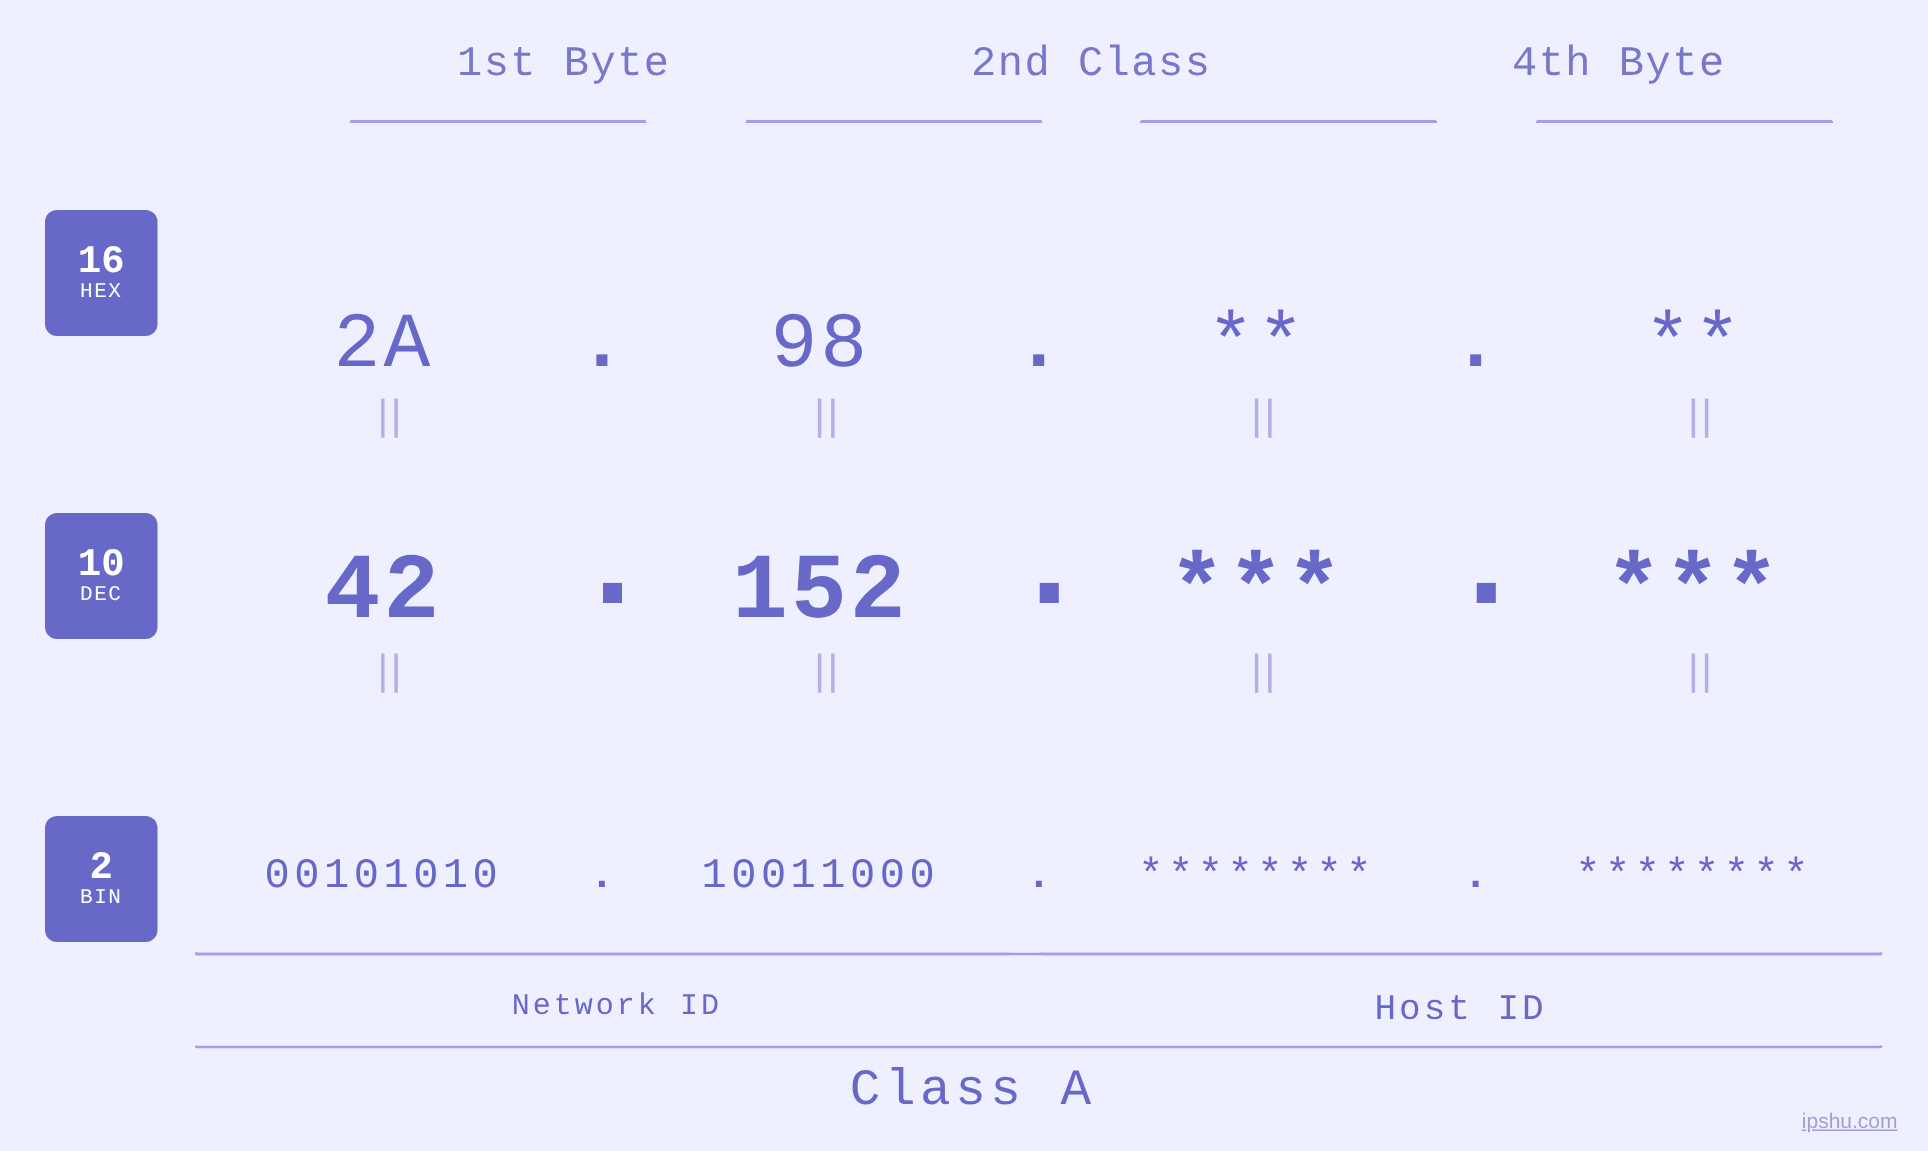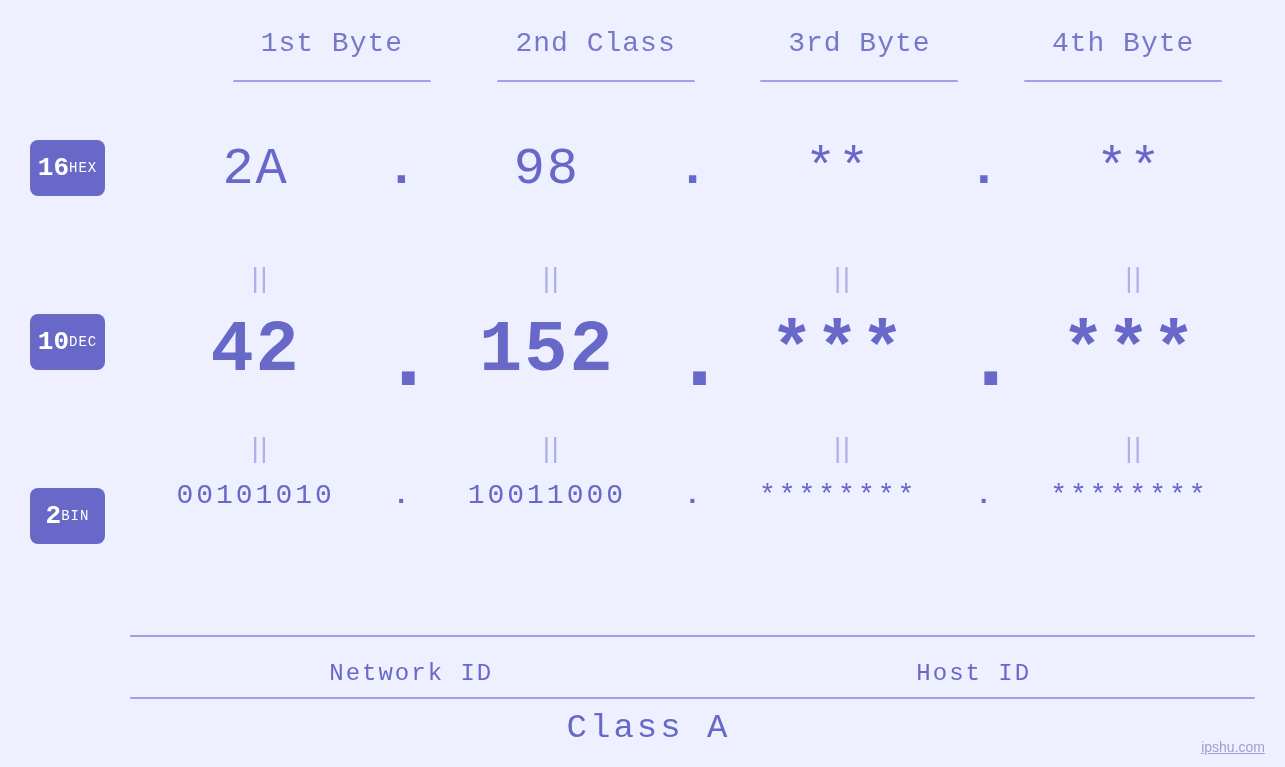--- a/index.html
+++ b/index.html
@@ -65,24 +65,25 @@
       position: absolute;
       left: 30px;
       top: 140px;
       display: flex;
       flex-direction: column;
       gap: 118px;
     }
 
     .base-label {
       width: 75px;
-      height: 56px;
+      height: 84px;
       background: #6868c8;
       border-radius: 8px;
       display: flex;
+      flex-direction: column;
       align-items: center;
       justify-content: center;
       color: white;
     }
 
     .base-num {
       font-size: 26px;
       font-weight: bold;
       line-height: 1;
     }
@@ -97,21 +98,21 @@
       position: absolute;
       top: 95px;
       left: 130px;
       right: 30px;
       bottom: 80px;
     }
 
     
     .data-row {
       display: flex;
-      align-items: flex-start;
+      align-items: flex-end;
       height: 120px;
     }
 
     .data-row.hex { margin-top: 45px; }
     .data-row.dec { margin-top: 10px; }
     .data-row.bin { margin-top: 10px; }
 
     .cell {
       flex: 1;
       display: flex;
@@ -130,21 +131,21 @@
       text-align: center;
       color: #6868c8;
       font-weight: bold;
     }
 
     .hex-val {
       font-size: 52px;
     }
 
     .dec-val {
-      font-size: 72px;
+      font-size: 62px;
       font-weight: bold;
     }
 
     .dec-dot {
       font-size: 90px;
       font-weight: bold;
     }
 
     .bin-val {
       font-size: 28px;
@@ -190,21 +191,21 @@
       bottom: 80px;
       left: 130px;
       right: 30px;
       display: flex;
     }
 
     .network-label {
       width: 50%;
       text-align: center;
       color: #6868c8;
-      font-size: 24px;
+      font-size: 20px;
       letter-spacing: 2px;
       padding-top: 8px;
     }
 
     .host-label {
       width: 50%;
       text-align: center;
       color: #6868c8;
       font-size: 24px;
       letter-spacing: 2px;
@@ -246,21 +247,20 @@
     }
   </style>
 </head>
 <body>
 
 <div class="container">
 
   <div class="byte-headers">
     <div class="byte-header">1st Byte</div>
     <div class="byte-header">2nd Class</div>
-    <div class="byte-header">3rd Byte</div>
     <div class="byte-header">4th Byte</div>
   </div>
 
   <div class="bracket-top">
     <div class="bracket-segment">
       <div class="bracket-line"></div>
     </div>
     <div class="bracket-segment">
       <div class="bracket-line"></div>
     </div>

